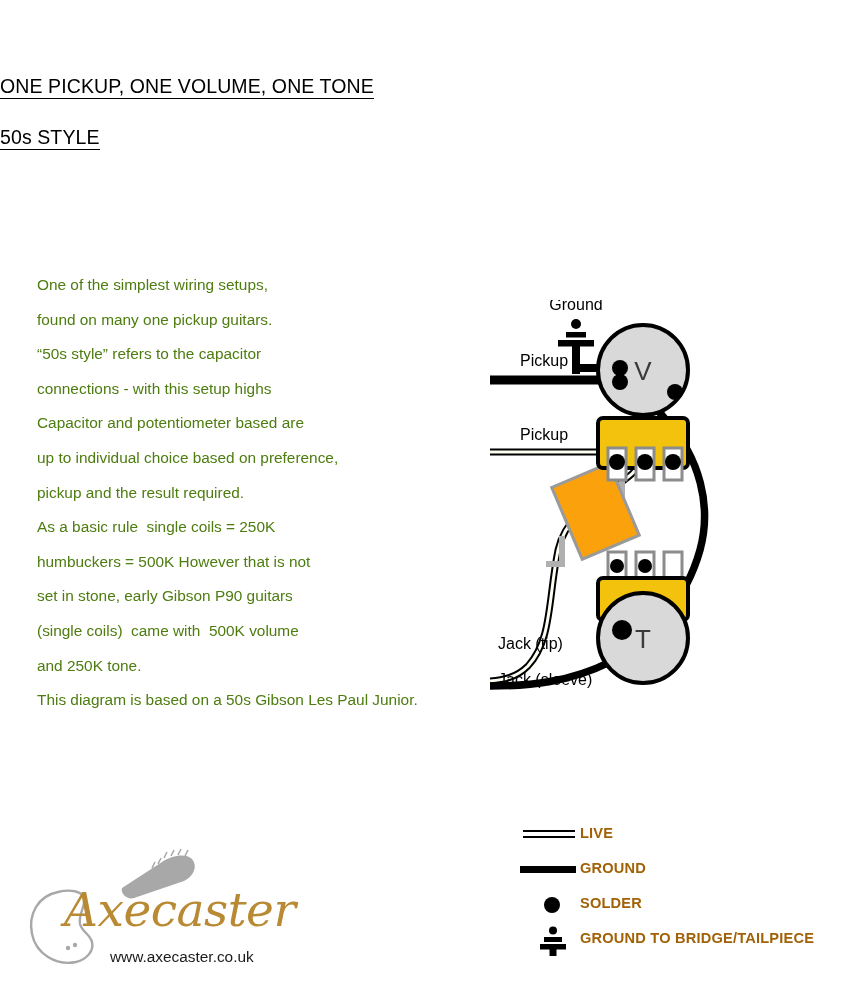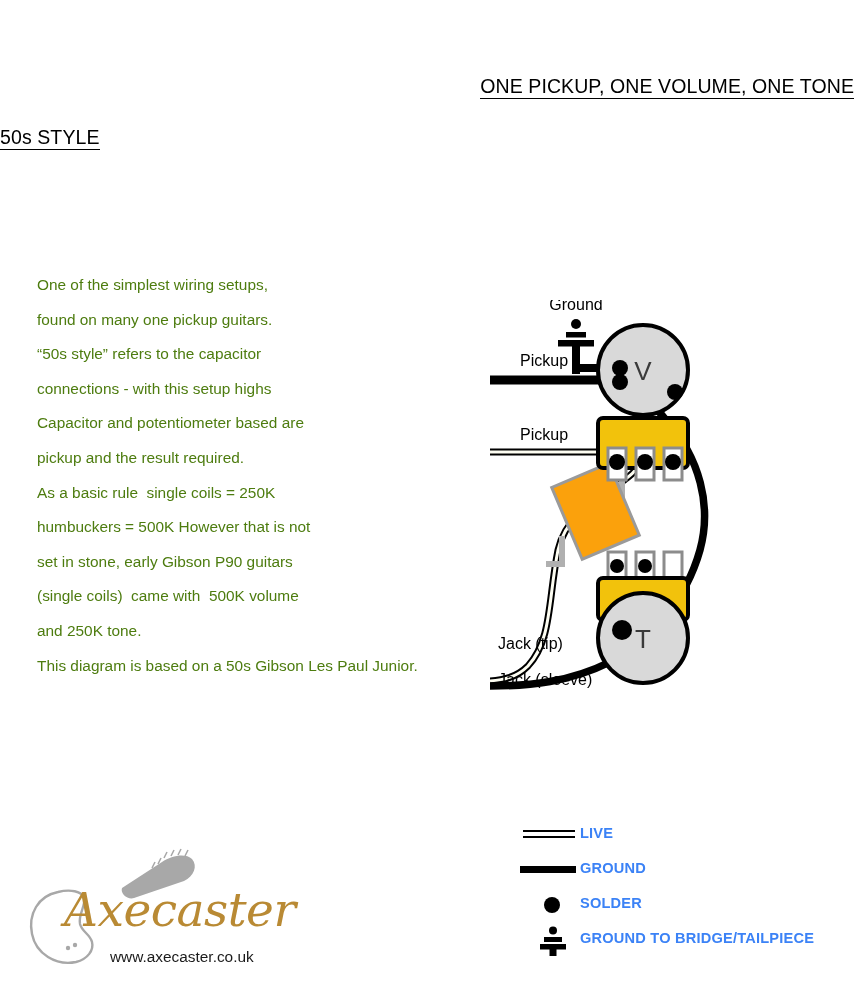--- a/index.html
+++ b/index.html
@@ -15,21 +15,21 @@
     color: #000000;
     overflow: hidden;
   }
 
   
   #title-block {
     position: absolute;
     top: 76px;
     left: 0;
     width: 854px;
-    text-align: right;
+    text-align: left;
   }
   .title-line {
     display: inline-block;
     font-size: 19.5px;
     letter-spacing: 0.1px;
     color: #000;
     border-bottom: 1.6px solid #000;
     padding-bottom: 2px;
     line-height: 1.05;
   }
@@ -83,21 +83,21 @@
     width: 60px;
     height: 35px;
   }
   .legend-label {
     position: absolute;
     left: 60px;
     top: 7px;
     font-size: 14.6px;
     font-weight: bold;
     letter-spacing: 0.2px;
-    color: #3b82f6;
+    color: #a16207;
     white-space: nowrap;
   }
   .sym-live {
     position: absolute;
     left: 3px;
     top: 12px;
     width: 52px;
     height: 8px;
     border-top: 2.2px solid #000;
     border-bottom: 2.2px solid #000;
@@ -160,20 +160,21 @@
 <div id="title-sub-wrap">
   <span class="title-line">50s STYLE</span>
 </div>
 
 <div id="body-copy">
   <div class="line">One of the simplest wiring setups,</div>
   <div class="line">found on many one pickup guitars.</div>
   <div class="line">“50s style” refers to the capacitor</div>
   <div class="line">connections - with this setup highs</div>
   <div class="line">Capacitor and potentiometer based are</div>
+  <div class="line">up to individual choice based on preference,</div>
   <div class="line">pickup and the result required.</div>
   <div class="line">As a basic rule  single coils = 250K</div>
   <div class="line">humbuckers = 500K However that is not</div>
   <div class="line">set in stone, early Gibson P90 guitars</div>
   <div class="line">(single coils)  came with  500K volume</div>
   <div class="line">and 250K tone.</div>
   <div class="line">This diagram is based on a 50s Gibson Les Paul Junior.</div>
 </div>
 
 <div id="diagram">

